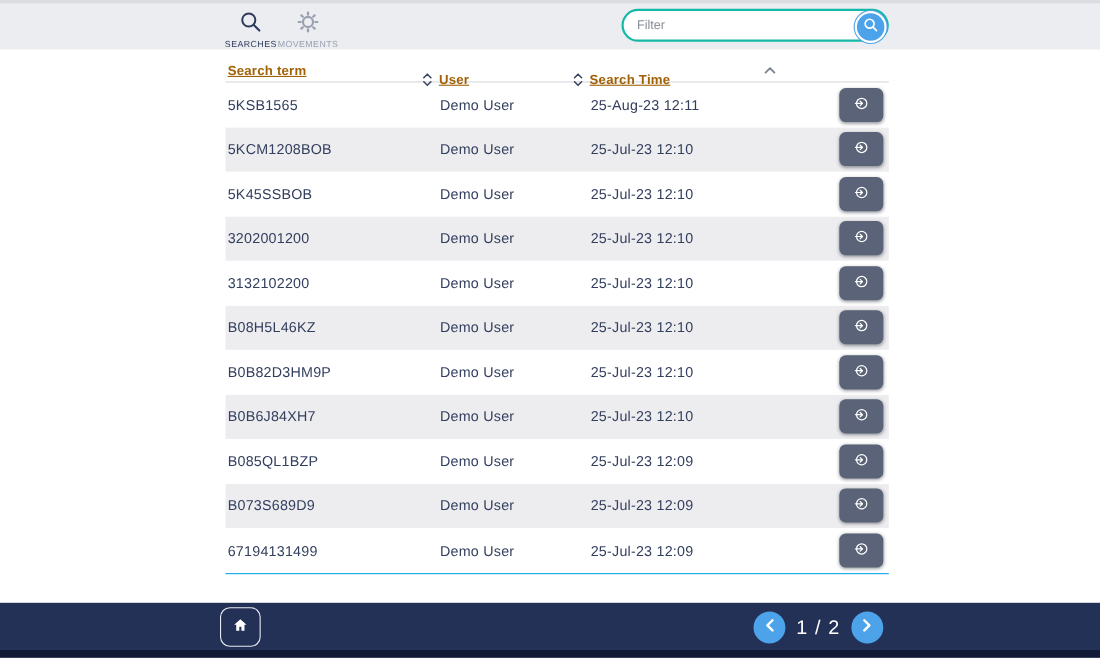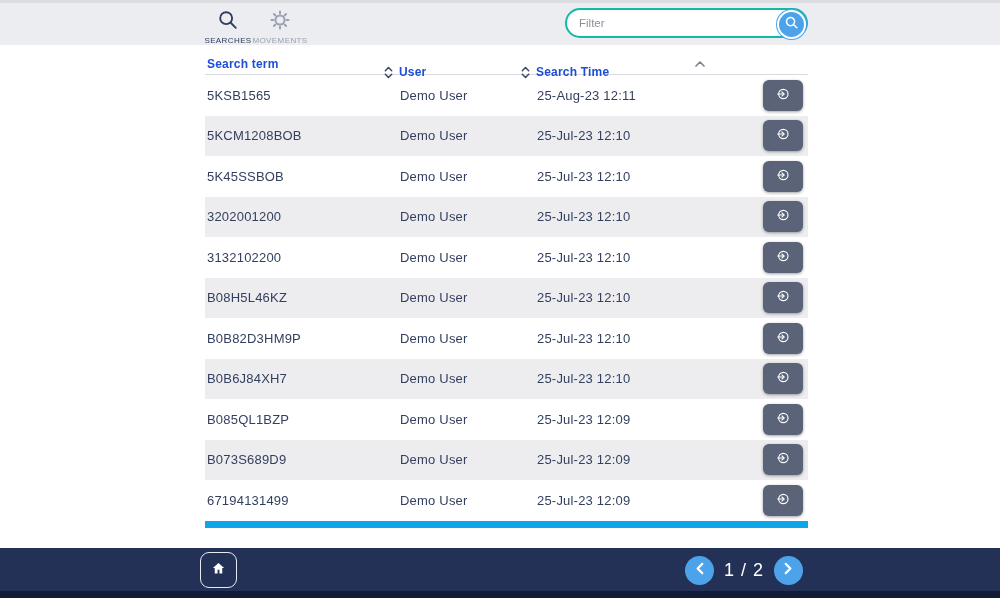--- a/index.html
+++ b/index.html
@@ -36,26 +36,26 @@
     border-radius:50%; background:#4da3ea; border:2px solid #ffffff;
     display:flex; align-items:center; justify-content:center; cursor:pointer;
     box-shadow:0 0 0 1px #4da3ea;
   }
 
   
   .table { margin:4px 0 0 205px; width:603px; }
   .thead {
     display:grid; grid-template-columns:193px 137px 157px 1fr;
     align-items:center; height:26px; border-bottom:1px solid #d7dade;
-    color:#1d4ed8; font-size:12px; font-weight:700; letter-spacing:.2px;
+    color:#a16207; font-size:12px; font-weight:700; letter-spacing:.2px;text-decoration:underline;
   }
   .th { display:flex; align-items:center; gap:5px; padding-left:2px; }
   .th.shifted { margin-left:-17px;margin-top:16px; }
   .sort-icon { display:flex; align-items:center; }
-  .tbody { border-bottom:7px solid #0ea5e9; }
+  .tbody { border-bottom:1px solid #0ea5e9; }
   .row {
     display:grid; grid-template-columns:193px 137px 157px 1fr;
     align-items:center; height:40.5px;
     font-size:13px; color:#333f5e; font-weight:500; letter-spacing:.2px;
   }
   .row:nth-child(even) { background:#ededef; }
   .cell { padding-left:2px; }
   .cell.action { display:flex; justify-content:flex-end; padding-right:5px; }
   .row-action {
     width:40px; height:31px; border-radius:6px; background:#5a6377; border:none;

